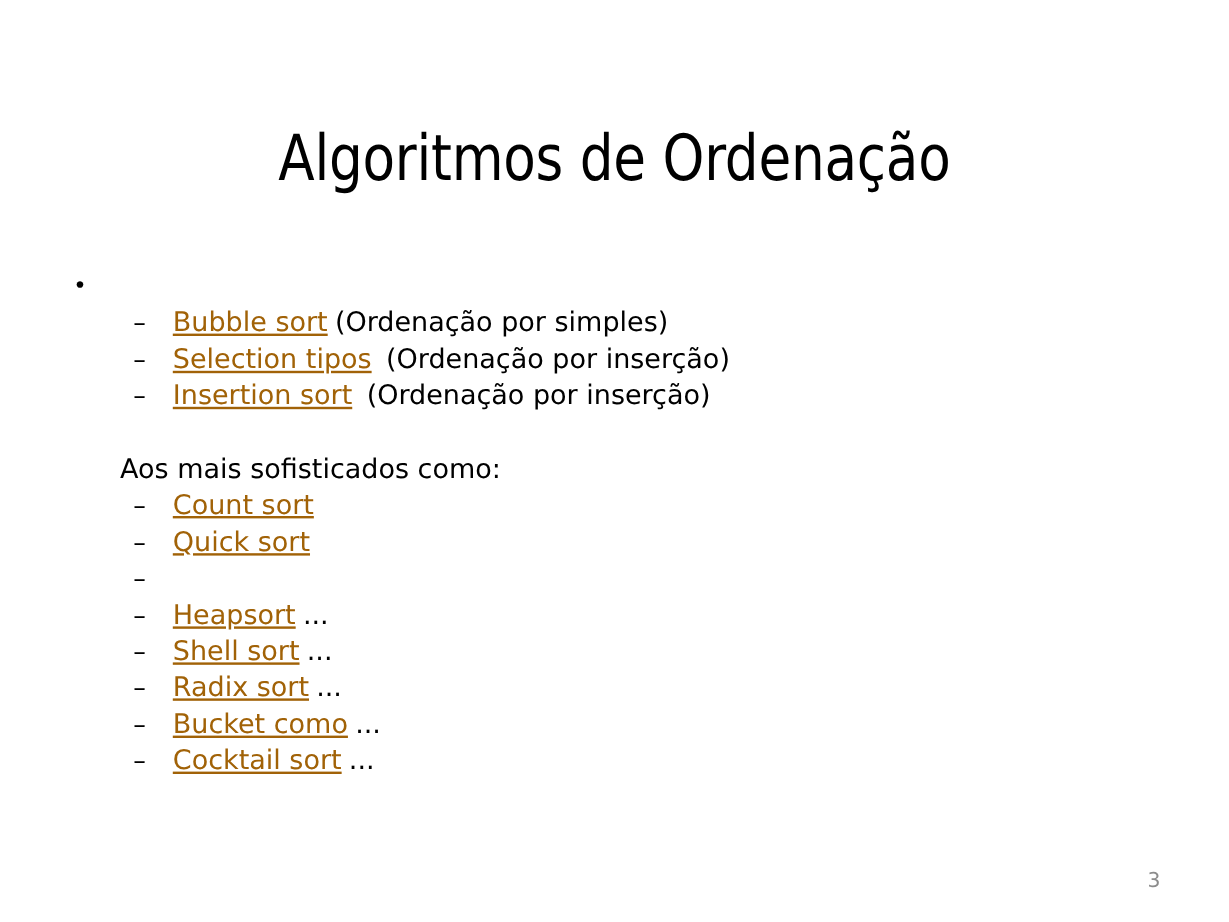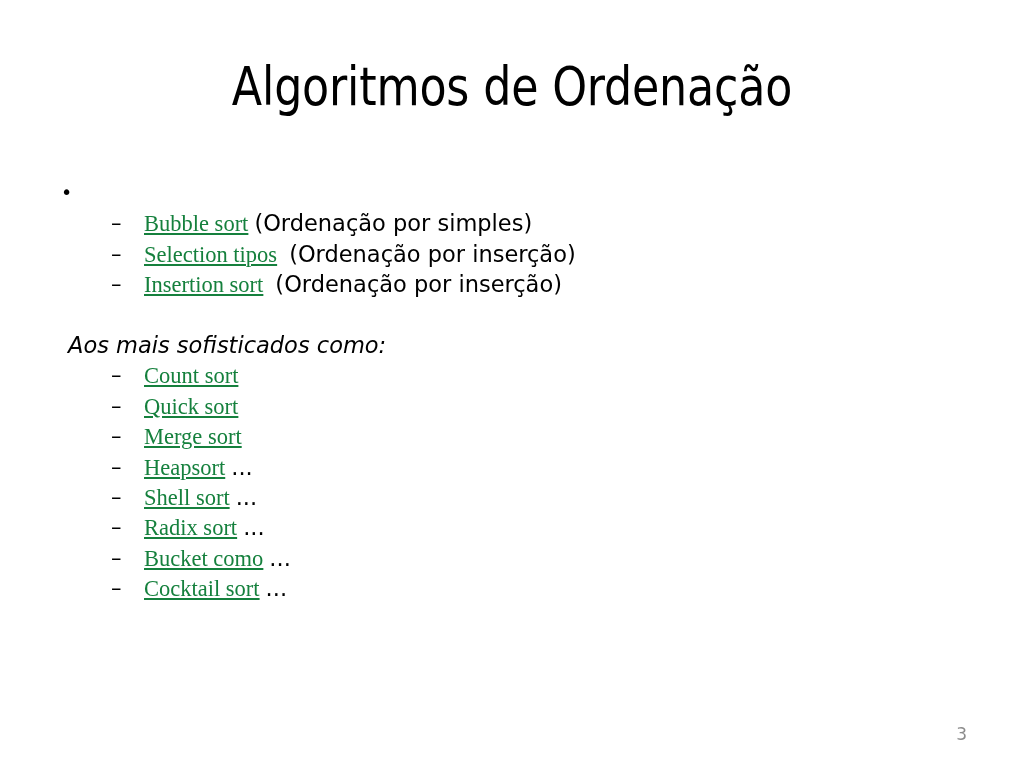--- a/index.html
+++ b/index.html
@@ -14,20 +14,21 @@
     overflow: hidden;
     font-family: "DejaVu Sans", "Liberation Sans", sans-serif;
     color: #000000;
     -webkit-font-smoothing: antialiased;
   }
 
   .slide {
     position: absolute;
     inset: 0;
     background: #ffffff;
+    margin-top: 46px;
   }
 
   
   .slide-title {
     position: absolute;
     left: 0;
     right: 0;
     top: 58px;
     text-align: center;
     font-size: 53px;
@@ -58,49 +59,47 @@
 
   .line.lvl1 {
     padding-left: 105px;
     font-size: 23.5px;
   }
   .line.lvl2 {
     padding-left: 144px;
     font-size: 22.5px;
   }
   .line.lvl2-plain {
-    padding-left: 68px;
+    padding-left: 100px;
     font-size: 22.5px;
-    font-style: italic;
   }
 
   .marker {
     position: absolute;
     font-size: 22px;
     line-height: 30.4px;
     color: #000000;
   }
   .marker.bullet {
     left: 61px;
     top: -1px;
     font-size: 19px;
   }
   .marker.dash {
     left: 111px;
     top: 0;
     font-size: 21px;
   }
 
   .link {
-    color: #15803d;
+    color: #a16207;
     text-decoration: underline;
     text-underline-offset: 2px;
     text-decoration-thickness: 1.5px;
     cursor: pointer;
-    font-family: Liberation Serif, serif;
   }
 
   .plain {
     color: #000000;
   }
 
   .gap { display: inline-block; width: 6px; }
   .gap-wide { display: inline-block; width: 12px; }
 
   .spacer {
@@ -156,21 +155,21 @@
       <a class="link">Count sort</a><span class="gap"></span><span class="plain"></span>
     </div>
 
     <div class="line lvl2">
       <span class="marker dash">–</span>
       <a class="link">Quick sort</a><span class="gap"></span><span class="plain"></span>
     </div>
 
     <div class="line lvl2">
       <span class="marker dash">–</span>
-      <a class="link">Merge sort</a><span class="gap"></span><span class="plain"></span>
+      <span class="gap"></span><span class="plain"></span>
     </div>
 
     <div class="line lvl2">
       <span class="marker dash">–</span>
       <a class="link">Heapsort</a><span class="gap"></span><span class="plain">...</span>
     </div>
 
     <div class="line lvl2">
       <span class="marker dash">–</span>
       <a class="link">Shell sort</a><span class="gap"></span><span class="plain">...</span>

